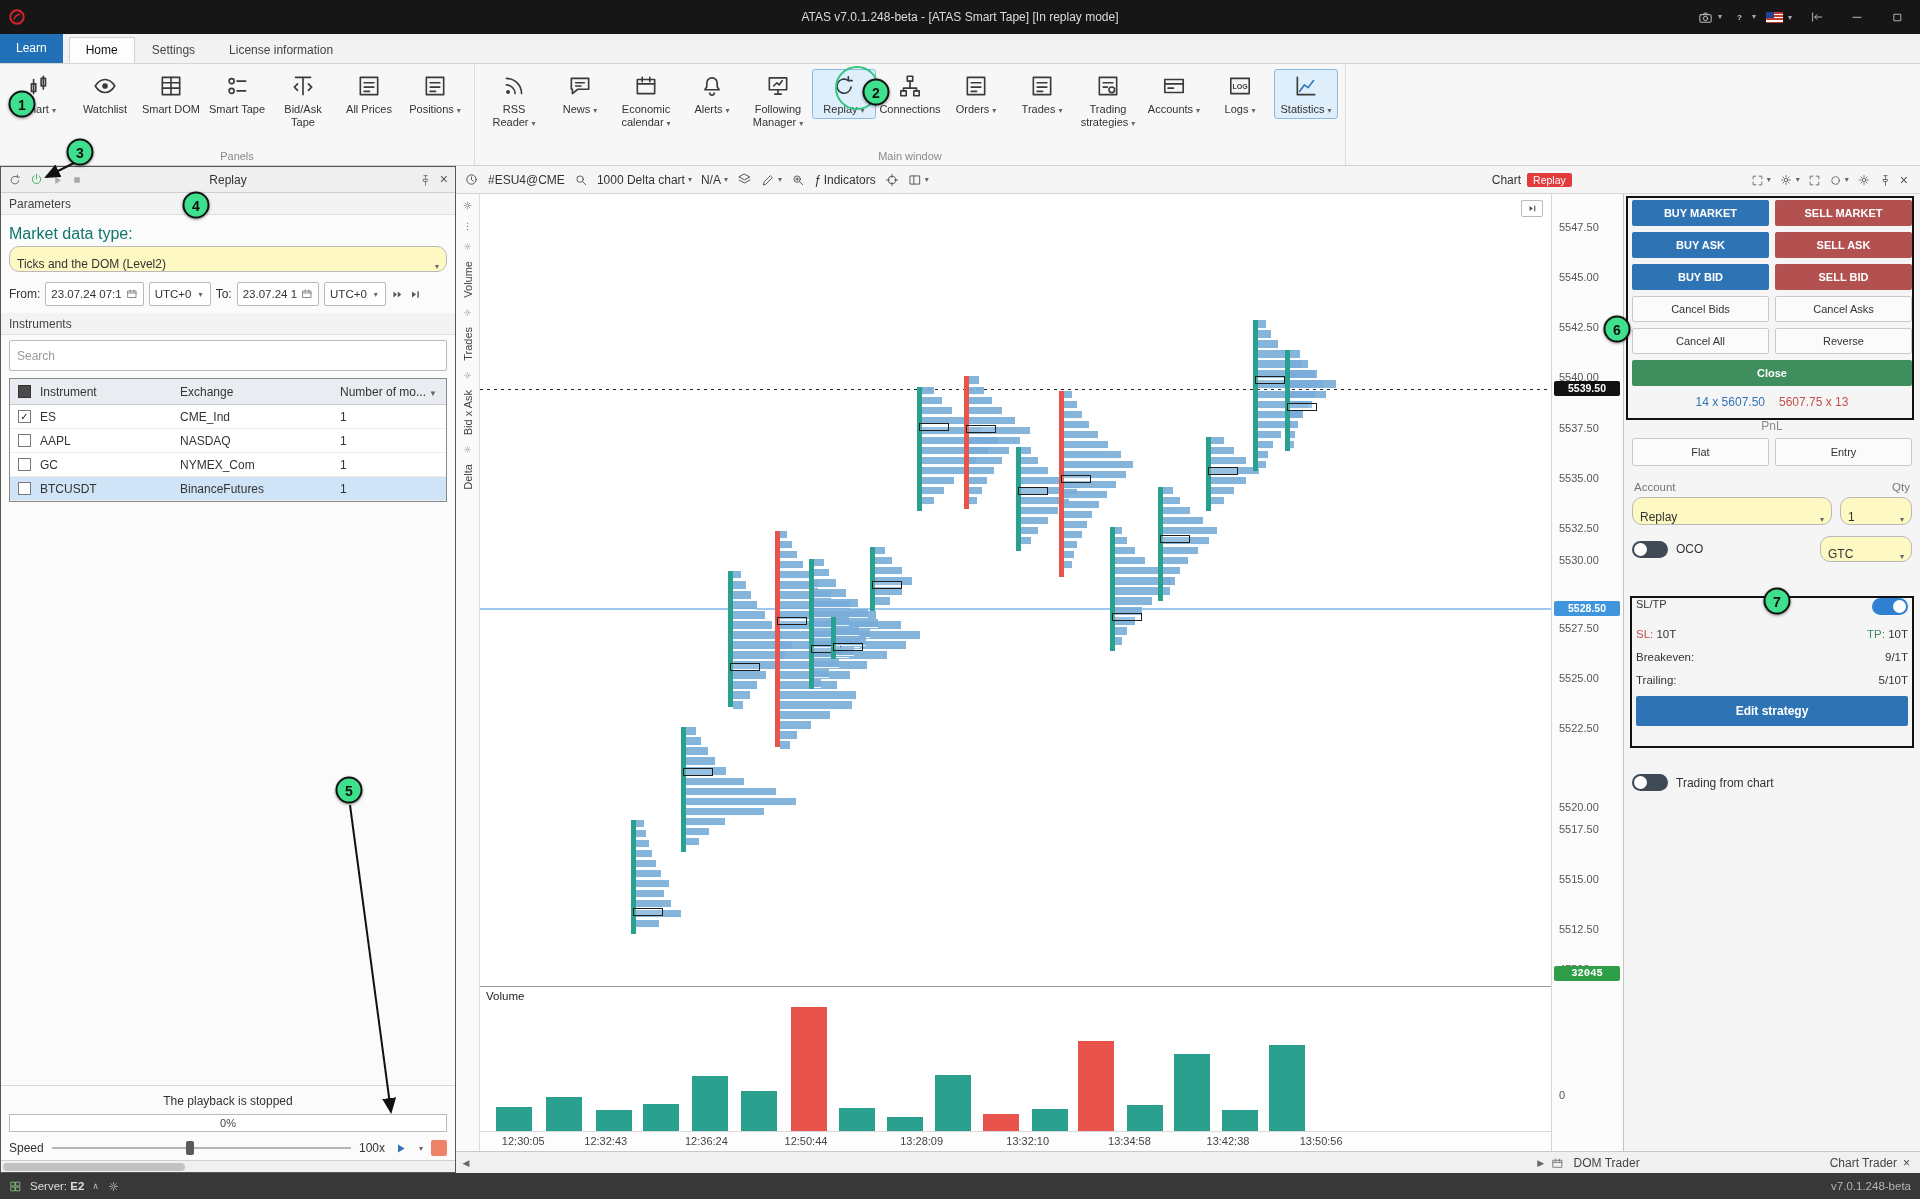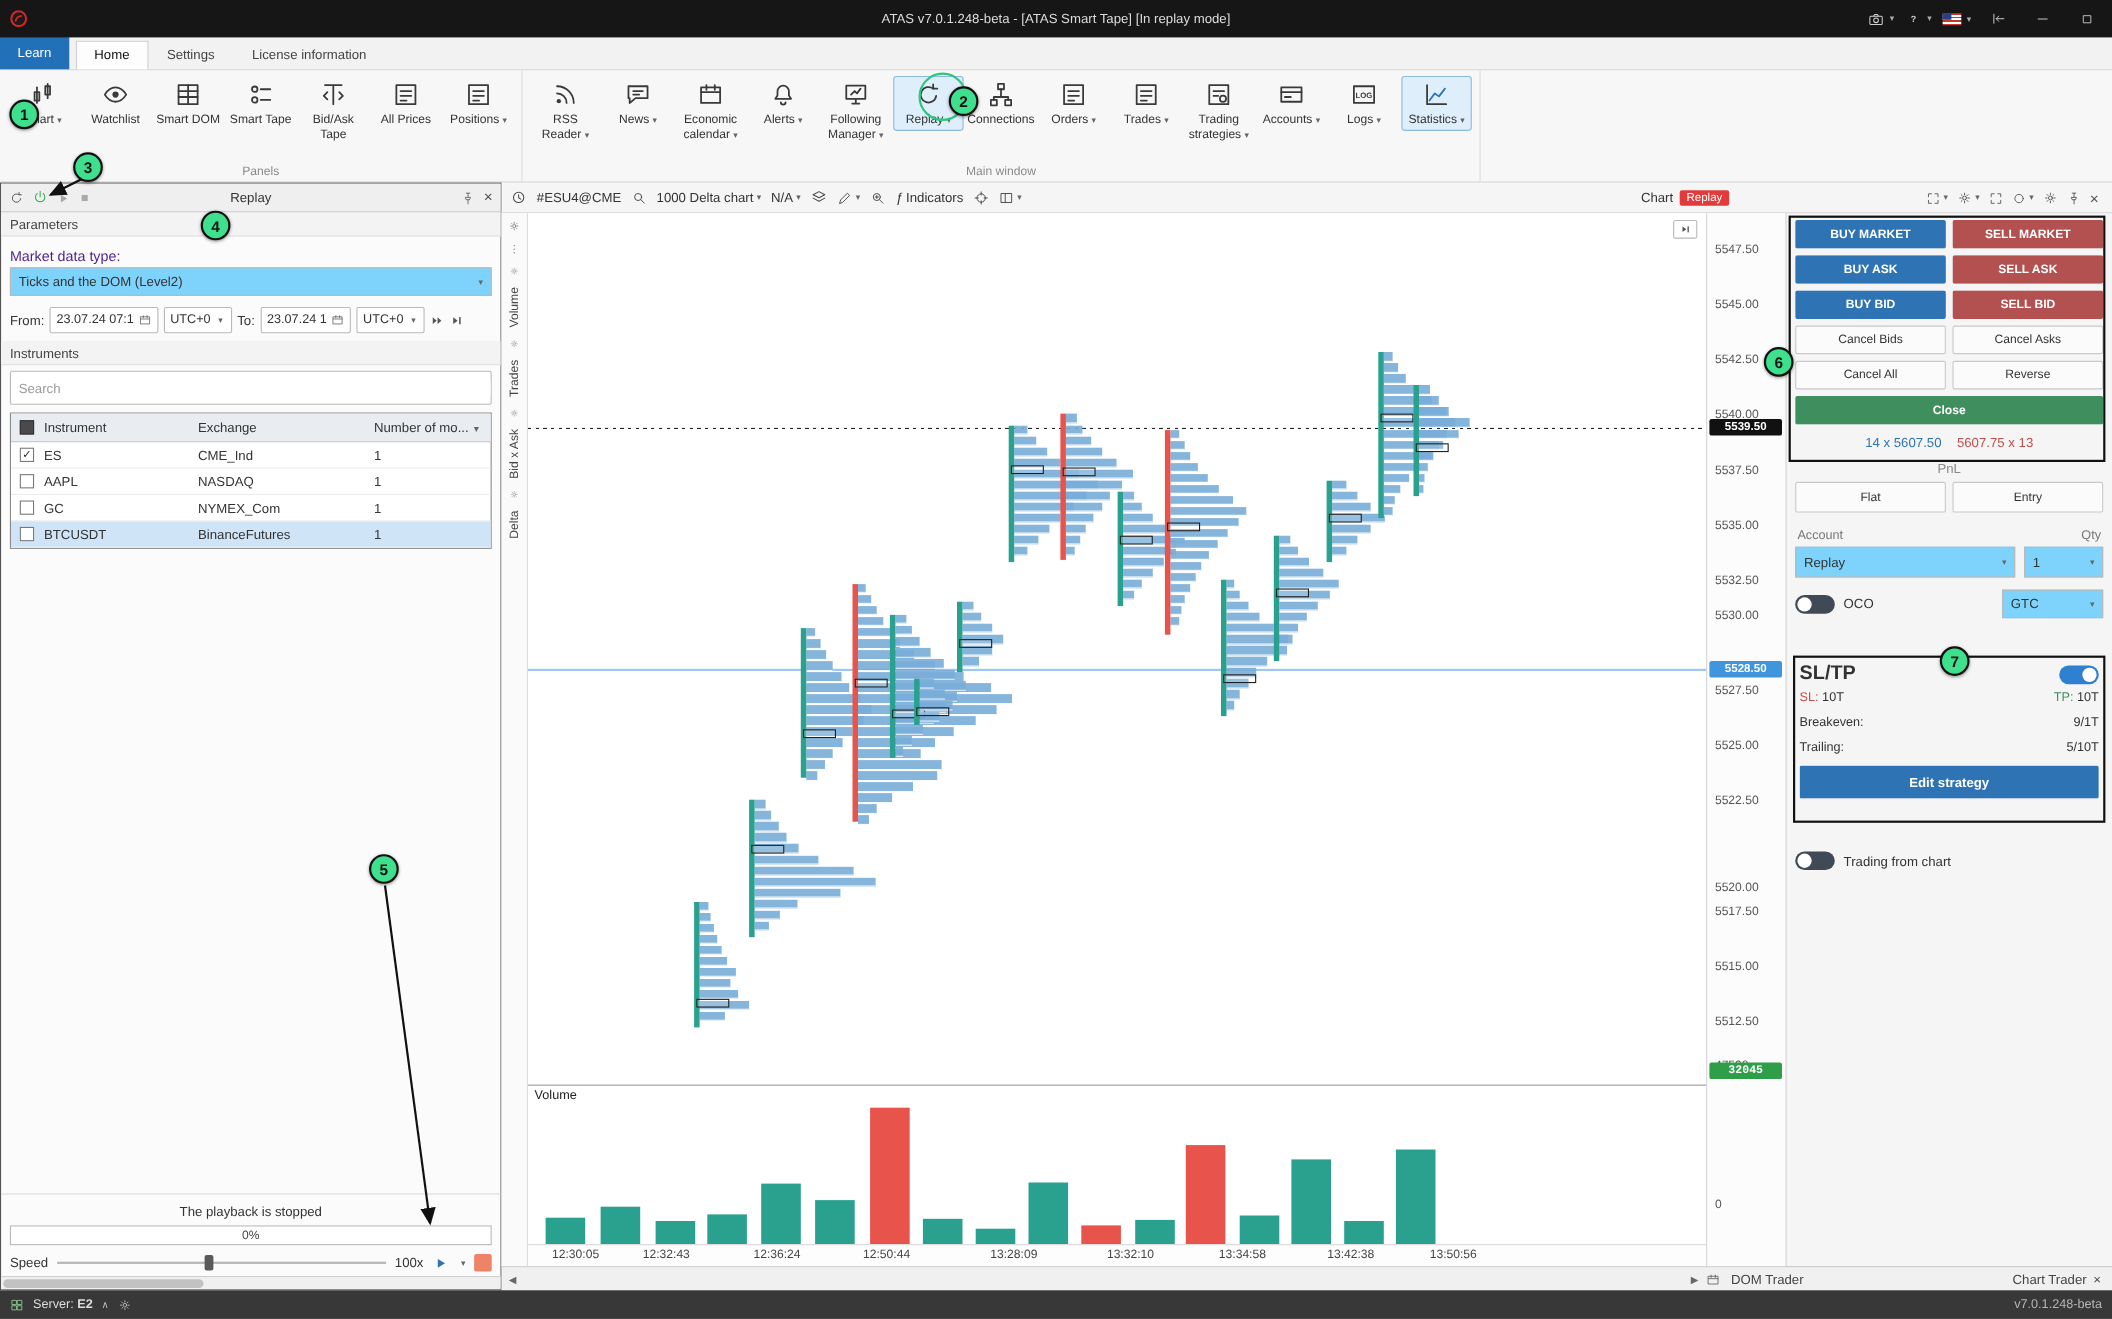--- a/index.html
+++ b/index.html
@@ -31,22 +31,22 @@
   .rglabel{text-align:center;font-size:11px;color:#8a8a8a;padding:1px 0 3px}
   
   #main{flex:1;display:flex;min-height:0}
   
   #replay-panel{width:456px;flex:none;background:#fbfbfb;border:1px solid #555;display:flex;flex-direction:column}
   .phead{height:26px;background:#efefef;border-bottom:1px solid #cfcfcf;display:flex;align-items:center;gap:7px;padding:0 7px;position:relative;flex:none}
   .phead-title{position:absolute;left:0;right:0;text-align:center;font-size:12px;color:#333;pointer-events:none}
   .phead .right{margin-left:auto;display:flex;gap:8px;z-index:2;color:#555}
   .sect{height:22px;background:#f3f3f3;border-bottom:1px solid #e0e0e0;display:flex;align-items:center;padding:0 8px;font-size:12px;color:#444;flex:none}
   .ppad{padding:6px 8px}
-  .plabel{font-size:13px;color:#4c1d95;margin:4px 0 3px}
-  .sel{height:26px;border:1px solid #b9b9b9;background:#7dd3fc;display:flex;align-items:center;justify-content:space-between;padding:0 7px;font-size:12px;border-radius:0}
+  .plabel{font-size:16px;color:#0f766e;margin:4px 0 3px}
+  .sel{height:26px;border:1px solid #b9b9b9;background:#fef9c3;display:flex;align-items:flex-end;justify-content:space-between;padding:0 7px;font-size:12px;border-radius:10px}
   .dates-row{display:flex;align-items:center;gap:5px;padding:4px 8px 7px;font-size:12px}
   .dfield{height:24px;border:1px solid #b9b9b9;background:#fff;display:flex;align-items:center;gap:4px;padding:0 5px;font-size:11.5px;border-radius:2px;white-space:nowrap}
   .tzsel{width:62px;height:24px}
   .search{margin:5px 8px;height:31px;border:1px solid #b9b9b9;border-radius:2px;background:#fff;display:flex;align-items:center}
   .search input{border:none;outline:none;flex:1;padding:0 7px;font-size:12px;font-family:inherit;color:#333}
   .search input::placeholder{color:#9a9a9a}
   #inst-table{margin:2px 8px 0;border:1px solid #8a8a8a;background:#fff}
   .thead,.trow{display:grid;grid-template-columns:30px 140px 160px 1fr;align-items:center;height:26px;font-size:12px}
   .thead{background:#e9edf2;border-bottom:1px solid #c9c9c9;color:#333}
   .trow{border-bottom:1px solid #ececec;height:24px}
@@ -107,21 +107,21 @@
   .sel-row{margin-top:4px;display:flex;gap:8px}
   .sel-row .acct{flex:1;height:28px}.sel-row .qty{width:72px;height:28px}
   .oco-row{margin-top:11px;display:flex;align-items:center;gap:8px}
   .oco-row .tif{width:92px;height:26px;margin-left:auto}
   .toggle{width:36px;height:17px;border-radius:9px;position:relative;flex:none}
   .toggle.off{background:#3f4a56}.toggle.on{background:#2f80d0}
   .toggle .knob{position:absolute;top:2px;width:13px;height:13px;border-radius:50%;background:#fff}
   .toggle.off .knob{left:2px}.toggle.on .knob{right:2px}
   .lab{font-size:12px;color:#333}
   .sltp{margin-top:30px;padding:6px 4px 8px}
-  .sltp-head{display:flex;align-items:flex-end;justify-content:space-between;height:24px;font-weight:bold;font-size:18px}
+  .sltp-head{display:flex;align-items:flex-start;justify-content:space-between;height:24px;font-weight:normal;font-size:11px}
   .kv{display:flex;justify-content:space-between;font-size:11.5px;color:#333;height:23px;align-items:center}
   .sl-lab{color:#c0504d}.tp-lab{color:#3e8e5e}
   .sltp .tbtn{height:30px;margin-top:5px;font-size:12px}
   .tfc-row{margin-top:40px;display:flex;align-items:center;gap:8px}
   
   #dock-row{height:22px;background:#f0f0f0;border-top:1px solid #c9c9c9;display:flex;align-items:center;font-size:12px;color:#444;flex:none}
   .dock-arrow{width:20px;text-align:center;font-size:9px;color:#666}
   #dock-row .spacer{flex:1}
   .dock-tab{padding:0 10px;height:100%;display:flex;align-items:center;gap:6px}
   #tab-bar{height:26px;background:#ececec;border-top:1px solid #cfcfcf;display:flex;align-items:stretch;flex:none}

